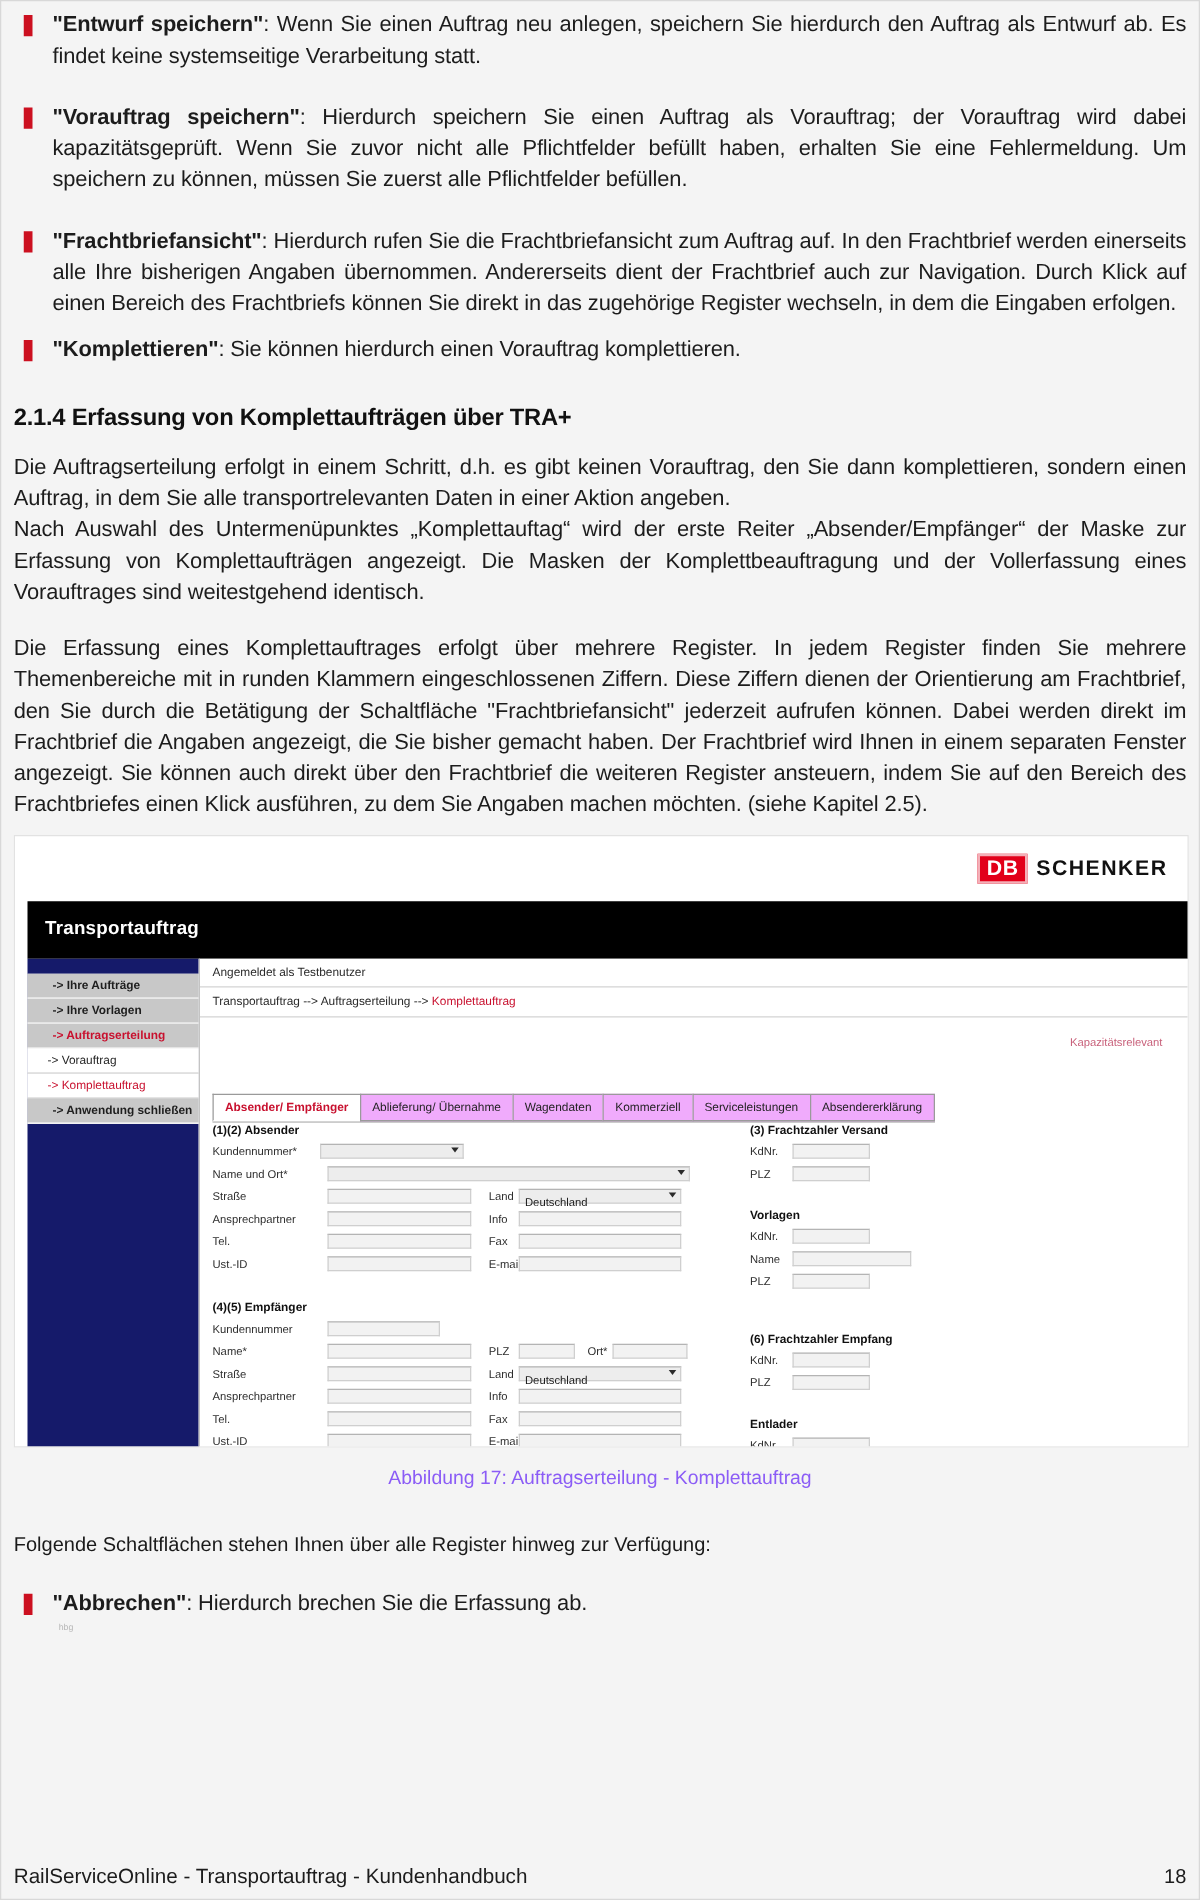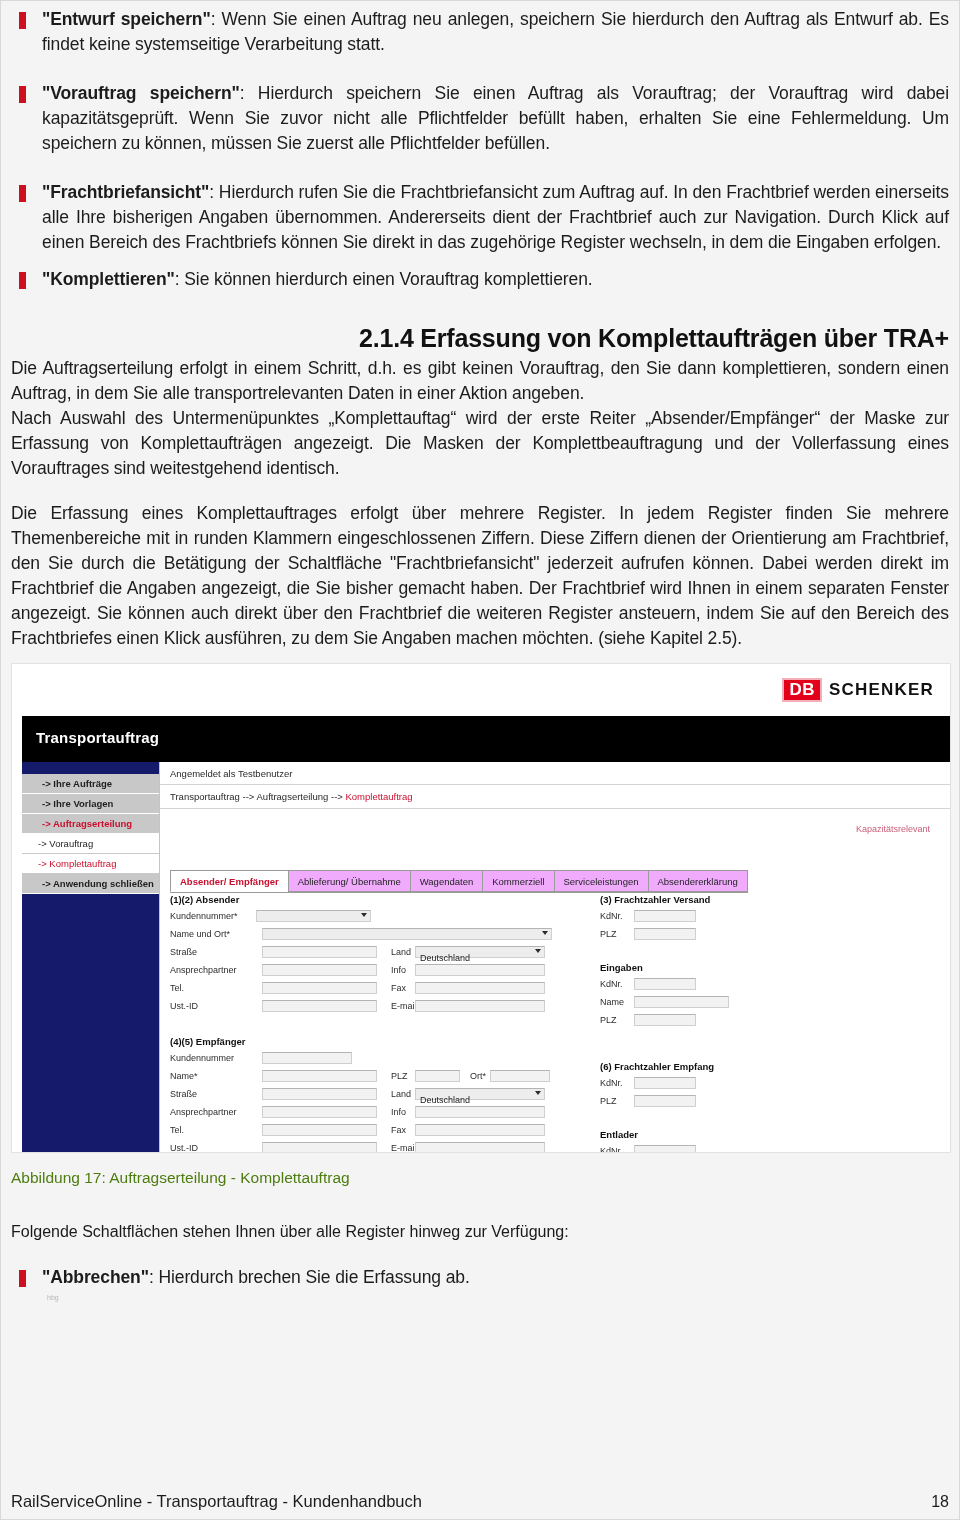--- a/index.html
+++ b/index.html
@@ -36,26 +36,25 @@
     color: #1c1c1c;
     letter-spacing: -0.1px;
   }
   p.noj { text-align: left; }
   .b { font-weight: bold; }
   .gap-sm { height: 8px; }
   .gap-md { height: 20px; }
   .gap-lg { height: 28px; }
 
   h3.section-heading {
-    margin: 0 0 3px 0;
-    font-size: 25px;
+    margin: 0 0 15px 0;
+    font-size: 19px;
     font-weight: bold;
     color: #111;
     letter-spacing: -0.2px;
-    text-align: right;
   }
 
   
   .figure { margin: 12px 0 0 0; }
   .appshot {
     position: relative;
     width: 940px; height: 490px;
     background: #ffffff;
     border: 1px solid #e2e2e2;
     overflow: hidden;
@@ -180,22 +179,23 @@
   }
   .fval {
     font-size: 9px; color: #1b1b1b;
     padding-left: 4px; line-height: 12px;
   }
 
   .col-l { position: absolute; left: 0; top: 0; width: 408px; }
   .col-r { position: absolute; left: 430px; top: 0; width: 300px; }
 
   .caption {
+    text-align: center;
     font-size: 15.5px;
-    color: #4d7c0f;
+    color: #8b5cf6;
     margin: 16px 0 0 0;
   }
 
   .footer {
     position: absolute; left: 10px; right: 10px; bottom: 8px;
     display: flex; align-items: flex-end; justify-content: space-between;
   }
   .footer .ftext { font-size: 16.5px; color: #1c1c1c; }
   .footer .fpage { font-size: 16px; color: #1c1c1c; font-weight: normal; }
   .tinytag { font-size: 7px; color: #b6b6b6; margin: 2px 0 0 36px; }
@@ -389,21 +389,21 @@
               <div class="flabel" style="width:34px">KdNr.</div>
               <div class="fin" style="width:62px"></div>
             </div>
             <div class="frow">
               <div class="flabel" style="width:34px">PLZ</div>
               <div class="fin" style="width:62px"></div>
             </div>
 
             <div style="height:16px"></div>
 
-            <div class="grouptitle">Eingaben</div>
+            <div class="grouptitle">Vorlagen</div>
             <div class="frow">
               <div class="flabel" style="width:34px">KdNr.</div>
               <div class="fin" style="width:62px"></div>
             </div>
             <div class="frow">
               <div class="flabel" style="width:34px">Name</div>
               <div class="fin" style="width:95px"></div>
             </div>
             <div class="frow">
               <div class="flabel" style="width:34px">PLZ</div>

